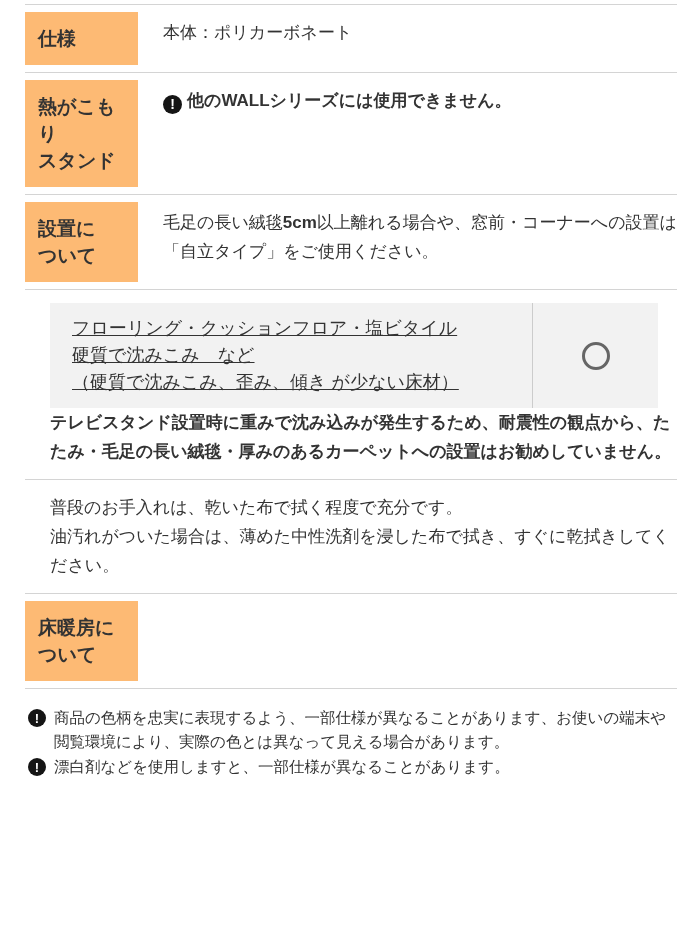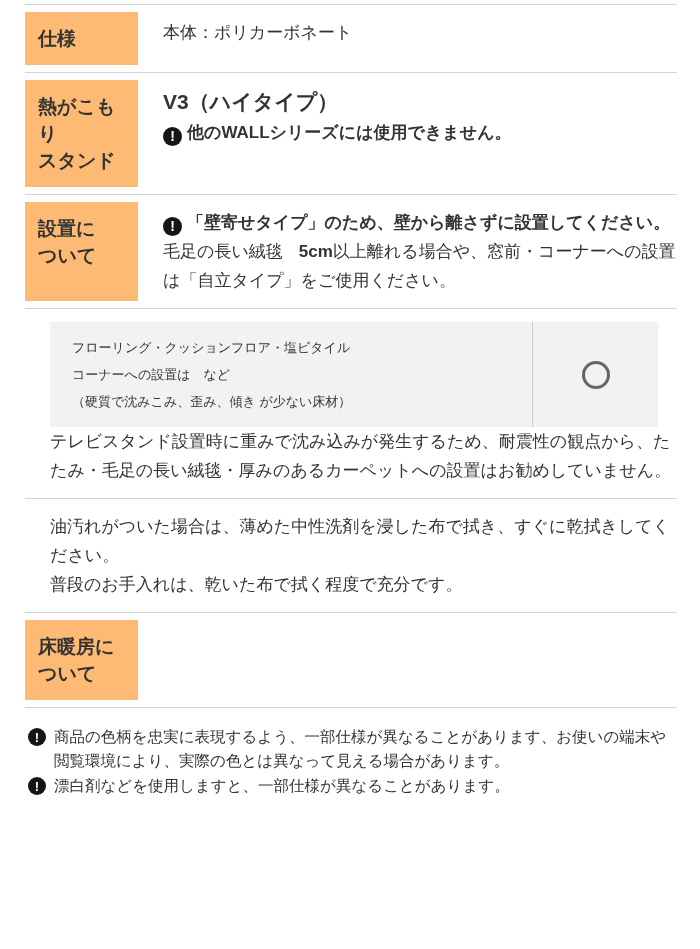--- a/index.html
+++ b/index.html
@@ -34,21 +34,21 @@
     padding: 13px 0 13px 25px;
     font-size: 17px;
     line-height: 29px;
     min-width: 0;
   }
   .stand-value {
     font-size: 21px;
     font-weight: 700;
     line-height: 32px;
   }
-  .bold-line { font-weight: 700; margin-left: 16px; }
+  .bold-line { font-weight: 700; }
   .warn-icon {
     display: inline-flex;
     align-items: center;
     justify-content: center;
     width: 19px; height: 19px;
     border-radius: 50%;
     background: #151515;
     color: #ffffff;
     font-weight: 700;
     font-size: 14px;
@@ -57,36 +57,37 @@
     margin-right: 5px;
   }
   .floor-box {
     display: flex;
     background: #f2f2f2;
     margin-right: 19px;
   }
   .floor-box-text {
     flex: 1 1 auto;
     padding: 12px 8px 12px 22px;
-    font-size: 13px;
+    font-size: 18px;
     line-height: 27px;
+    text-decoration: underline;
   }
   .floor-box-mark-cell {
     flex: 0 0 126px;
     border-left: 1px solid #cccccc;
     display: flex;
     align-items: center;
     justify-content: center;
   }
   .maru-circle {
     width: 28px; height: 28px;
     border: 3px solid #666666;
     border-radius: 50%;
   }
-  .floor-note { margin-top: 14px; }
+  .floor-note { margin-top: 14px; font-weight: bold; }
   .para { margin: 0; }
   .footer-notes {
     margin: 17px 25px 0 28px;
     font-size: 15.5px;
     line-height: 24px;
   }
   .footer-note {
     display: flex;
     align-items: flex-start;
     margin-bottom: 1px;
@@ -111,56 +112,54 @@
       <p class="para">本体：ポリカーボネート</p>
     </div>
   </div>
 
   <div class="spec-row">
     <div class="spec-th">
       <span>熱がこもり</span><br>
       <span>スタンド</span>
     </div>
     <div class="spec-td">
-      <p class="para stand-value">V3（ハイタイプ）</p>
       <p class="para bold-line"><span class="warn-icon">!</span><span>他のWALLシリーズには使用できません。</span></p>
     </div>
   </div>
 
   <div class="spec-row">
     <div class="spec-th">
       <span>設置に</span><br>
       <span>ついて</span>
     </div>
     <div class="spec-td">
-      <p class="para bold-line"><span class="warn-icon">!</span><span>「壁寄せタイプ」のため、壁から離さずに設置してください。</span></p>
       <p class="para"><span>毛足の長い絨毯</span><span class="bold-line">5cm</span><span>以上離れる場合や、窓前・コーナーへの設置は「自立タイプ」をご使用ください。</span></p>
     </div>
   </div>
 
   <div class="spec-row">
     <div class="spec-td">
       <div class="floor-box">
         <div class="floor-box-text">
           <span>フローリング・クッションフロア・塩ビタイル</span><br>
-          <span>コーナーへの設置は　など</span><br>
+          <span>硬質で沈みこみ　など</span><br>
           <span>（硬質で沈みこみ、歪み、傾き が少ない床材）</span>
         </div>
         <div class="floor-box-mark-cell">
           <div class="maru-circle" title="○"></div>
         </div>
       </div>
       <p class="para floor-note">テレビスタンド設置時に重みで沈み込みが発生するため、耐震性の観点から、たたみ・毛足の長い絨毯・厚みのあるカーペットへの設置はお勧めしていません。</p>
     </div>
   </div>
 
   <div class="spec-row">
     <div class="spec-td">
+      <p class="para">普段のお手入れは、乾いた布で拭く程度で充分です。</p>
       <p class="para">油汚れがついた場合は、薄めた中性洗剤を浸した布で拭き、すぐに乾拭きしてください。</p>
-      <p class="para">普段のお手入れは、乾いた布で拭く程度で充分です。</p>
     </div>
   </div>
 
   <div class="spec-row">
     <div class="spec-th">
       <span>床暖房に</span><br>
       <span>ついて</span>
     </div>
   </div>
 

